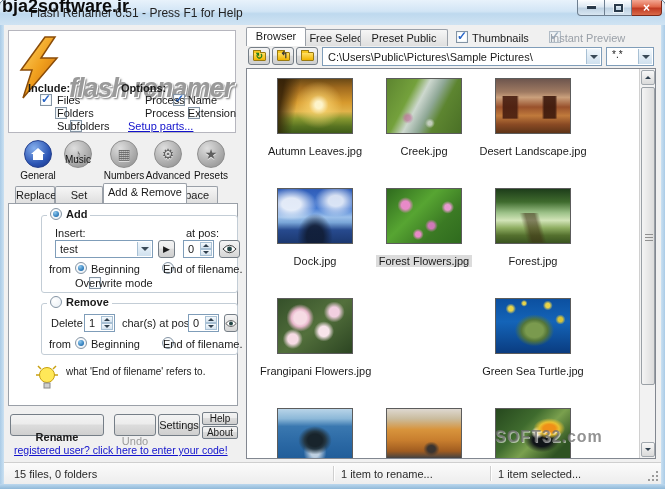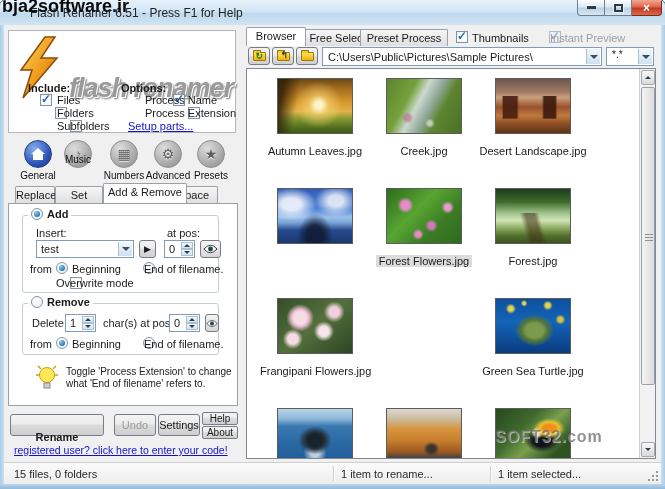--- a/index.html
+++ b/index.html
@@ -38,21 +38,21 @@
   .cb.disabled { background:#f3f4f5; border-color:#b2bcc6; }
   .cb.disabled::after { color:#9cacbc; }
   .rb { width:12px; height:12px; border-radius:50%; border:1px solid #8494a4; background:radial-gradient(circle at 35% 30%,#fff,#e8eef4); display:inline-block; position:relative; }
   .rb.on::after { content:""; position:absolute; left:2px; top:2px; width:6px; height:6px; border-radius:50%;
     background:radial-gradient(circle at 35% 30%,#8ec8ee,#2a78b8 70%,#17548c); }
   .lbl { white-space:nowrap; }
   .btn { background:linear-gradient(to bottom,#f3f3f3 0%,#ececec 45%,#dcdcdc 50%,#cfcfcf 100%);
     border:1px solid #757e87; border-radius:3px; text-align:center; font-size:11px; }
   .btn.small { font-size:10px; border-radius:2px; }
   .btn.disabled { color:#9a9a9a; }
-  .grp { border:1px solid #c3cdd6; border-radius:3px; }
+  .grp { border:1px solid #c3cdd6; border-radius:3px;margin-left:19px; }
   .grp-cap { position:absolute; top:-8px; left:5px; background:#fff; padding:0 3px; font-weight:bold; display:flex; align-items:center; gap:4px; }
   .field { background:#fff; border:1px solid #7f9db9; }
   .dn-arrow { width:0; height:0; border-left:4px solid transparent; border-right:4px solid transparent; border-top:4px solid #3a4a58; }
   .combo-arr { position:absolute; right:1px; top:1px; bottom:1px; width:14px;
     background:linear-gradient(to bottom,#f2f8fd,#cfe0ee); border-left:1px solid #a8c0d4;
     display:flex; align-items:center; justify-content:center; }
   .spin-col { position:absolute; right:1px; top:1px; bottom:1px; width:12px; display:flex; flex-direction:column; }
   .spin-col > div { flex:1; background:linear-gradient(to bottom,#f4f9fd,#d4e2ee); border:1px solid #a8c0d4; display:flex; align-items:center; justify-content:center; }
   .tri-u { width:0; height:0; border-left:3px solid transparent; border-right:3px solid transparent; border-bottom:3px solid #30404e; }
   .tri-d { width:0; height:0; border-left:3px solid transparent; border-right:3px solid transparent; border-top:3px solid #30404e; }
@@ -346,37 +346,36 @@
       <g stroke="#c8a010" stroke-width="1.5">
           <line x1="3" y1="4" x2="6" y2="7"></line>
           <line x1="21" y1="4" x2="18" y2="7"></line>
           <line x1="1" y1="13" x2="5" y2="13"></line>
           <line x1="23" y1="13" x2="19" y2="13"></line>
         </g>
       <circle cx="12" cy="13" r="7.5" fill="#ffe858" stroke="#c8a010"></circle>
       <rect x="9" y="21" width="6" height="5" fill="#cfcfcf" stroke="#8a8a8a"></rect>
     </svg>
     <div class="abs" id="tip-text" style="left:57px;top:162px">
-      <div>Toggle 'Process Extension' to change</div>
       <div>what 'End of filename' refers to.</div>
     </div>
   </div>
 
   
   <div class="abs btn" style="left:10px;top:414px;width:94px;height:22px;padding-top:16px;font-weight:bold">Rename</div>
-  <div class="abs btn disabled" style="left:114px;top:414px;width:42px;height:22px;padding-top:4px">Undo</div>
+  <div class="abs btn disabled" style="left:114px;top:414px;width:42px;height:22px;padding-top:20px">Undo</div>
   <div class="abs btn" style="left:158px;top:414px;width:42px;height:22px;padding-top:4px">Settings</div>
   <div class="abs btn small" style="left:202px;top:412px;width:36px;height:13px">Help</div>
   <div class="abs btn small" style="left:202px;top:426px;width:36px;height:13px">About</div>
   <div class="abs link" style="left:14px;top:444px;font-size:10.5px">registered user? click here to enter your code!</div>
 
   
   <div class="abs rtab active" style="left:246px;width:60px">Browser</div>
   <div class="abs rtab" style="left:298px;width:79px">Free Select</div>
-  <div class="abs rtab" style="left:360px;width:88px">Preset Process</div>
+  <div class="abs rtab" style="left:360px;width:88px">Preset Public</div>
   <span class="abs cb checked" style="left:456px;top:31px"></span>
   <div class="abs lbl" style="left:472px;top:32px">Thumbnails</div>
   <span class="abs cb checked disabled" style="left:534px;top:31px"></span>
   <div class="abs lbl" style="left:550px;top:32px;color:#9aa0a8">Instant Preview</div>
 
   
   <div class="abs btn toolbtn" style="left:248px">
     <span class="folder">
         <span class="fold-ovr" style="left:2px;top:-1px;color:#1a7a1a">↻</span>
       </span>
@@ -413,20 +412,21 @@
       <div class="thumb ph-creek" style="margin:0 auto"></div>
       <div class="fname">Creek.jpg</div>
     </div>
     <div class="abs gitem" style="left:231px;top:9px">
       <div class="thumb ph-desert" style="margin:0 auto"></div>
       <div class="fname">Desert Landscape.jpg</div>
     </div>
 
     <div class="abs gitem" style="left:13px;top:119px">
       <div class="thumb ph-dock" style="margin:0 auto"></div>
+      <div class="fname">Dock.jpg</div>
     </div>
     <div class="abs gitem" style="left:122px;top:119px">
       <div class="thumb ph-fflowers" style="margin:0 auto"></div>
       <div><span class="fname selected">Forest Flowers.jpg</span></div>
     </div>
     <div class="abs gitem" style="left:231px;top:119px">
       <div class="thumb ph-forest" style="margin:0 auto"></div>
       <div class="fname">Forest.jpg</div>
     </div>
 

